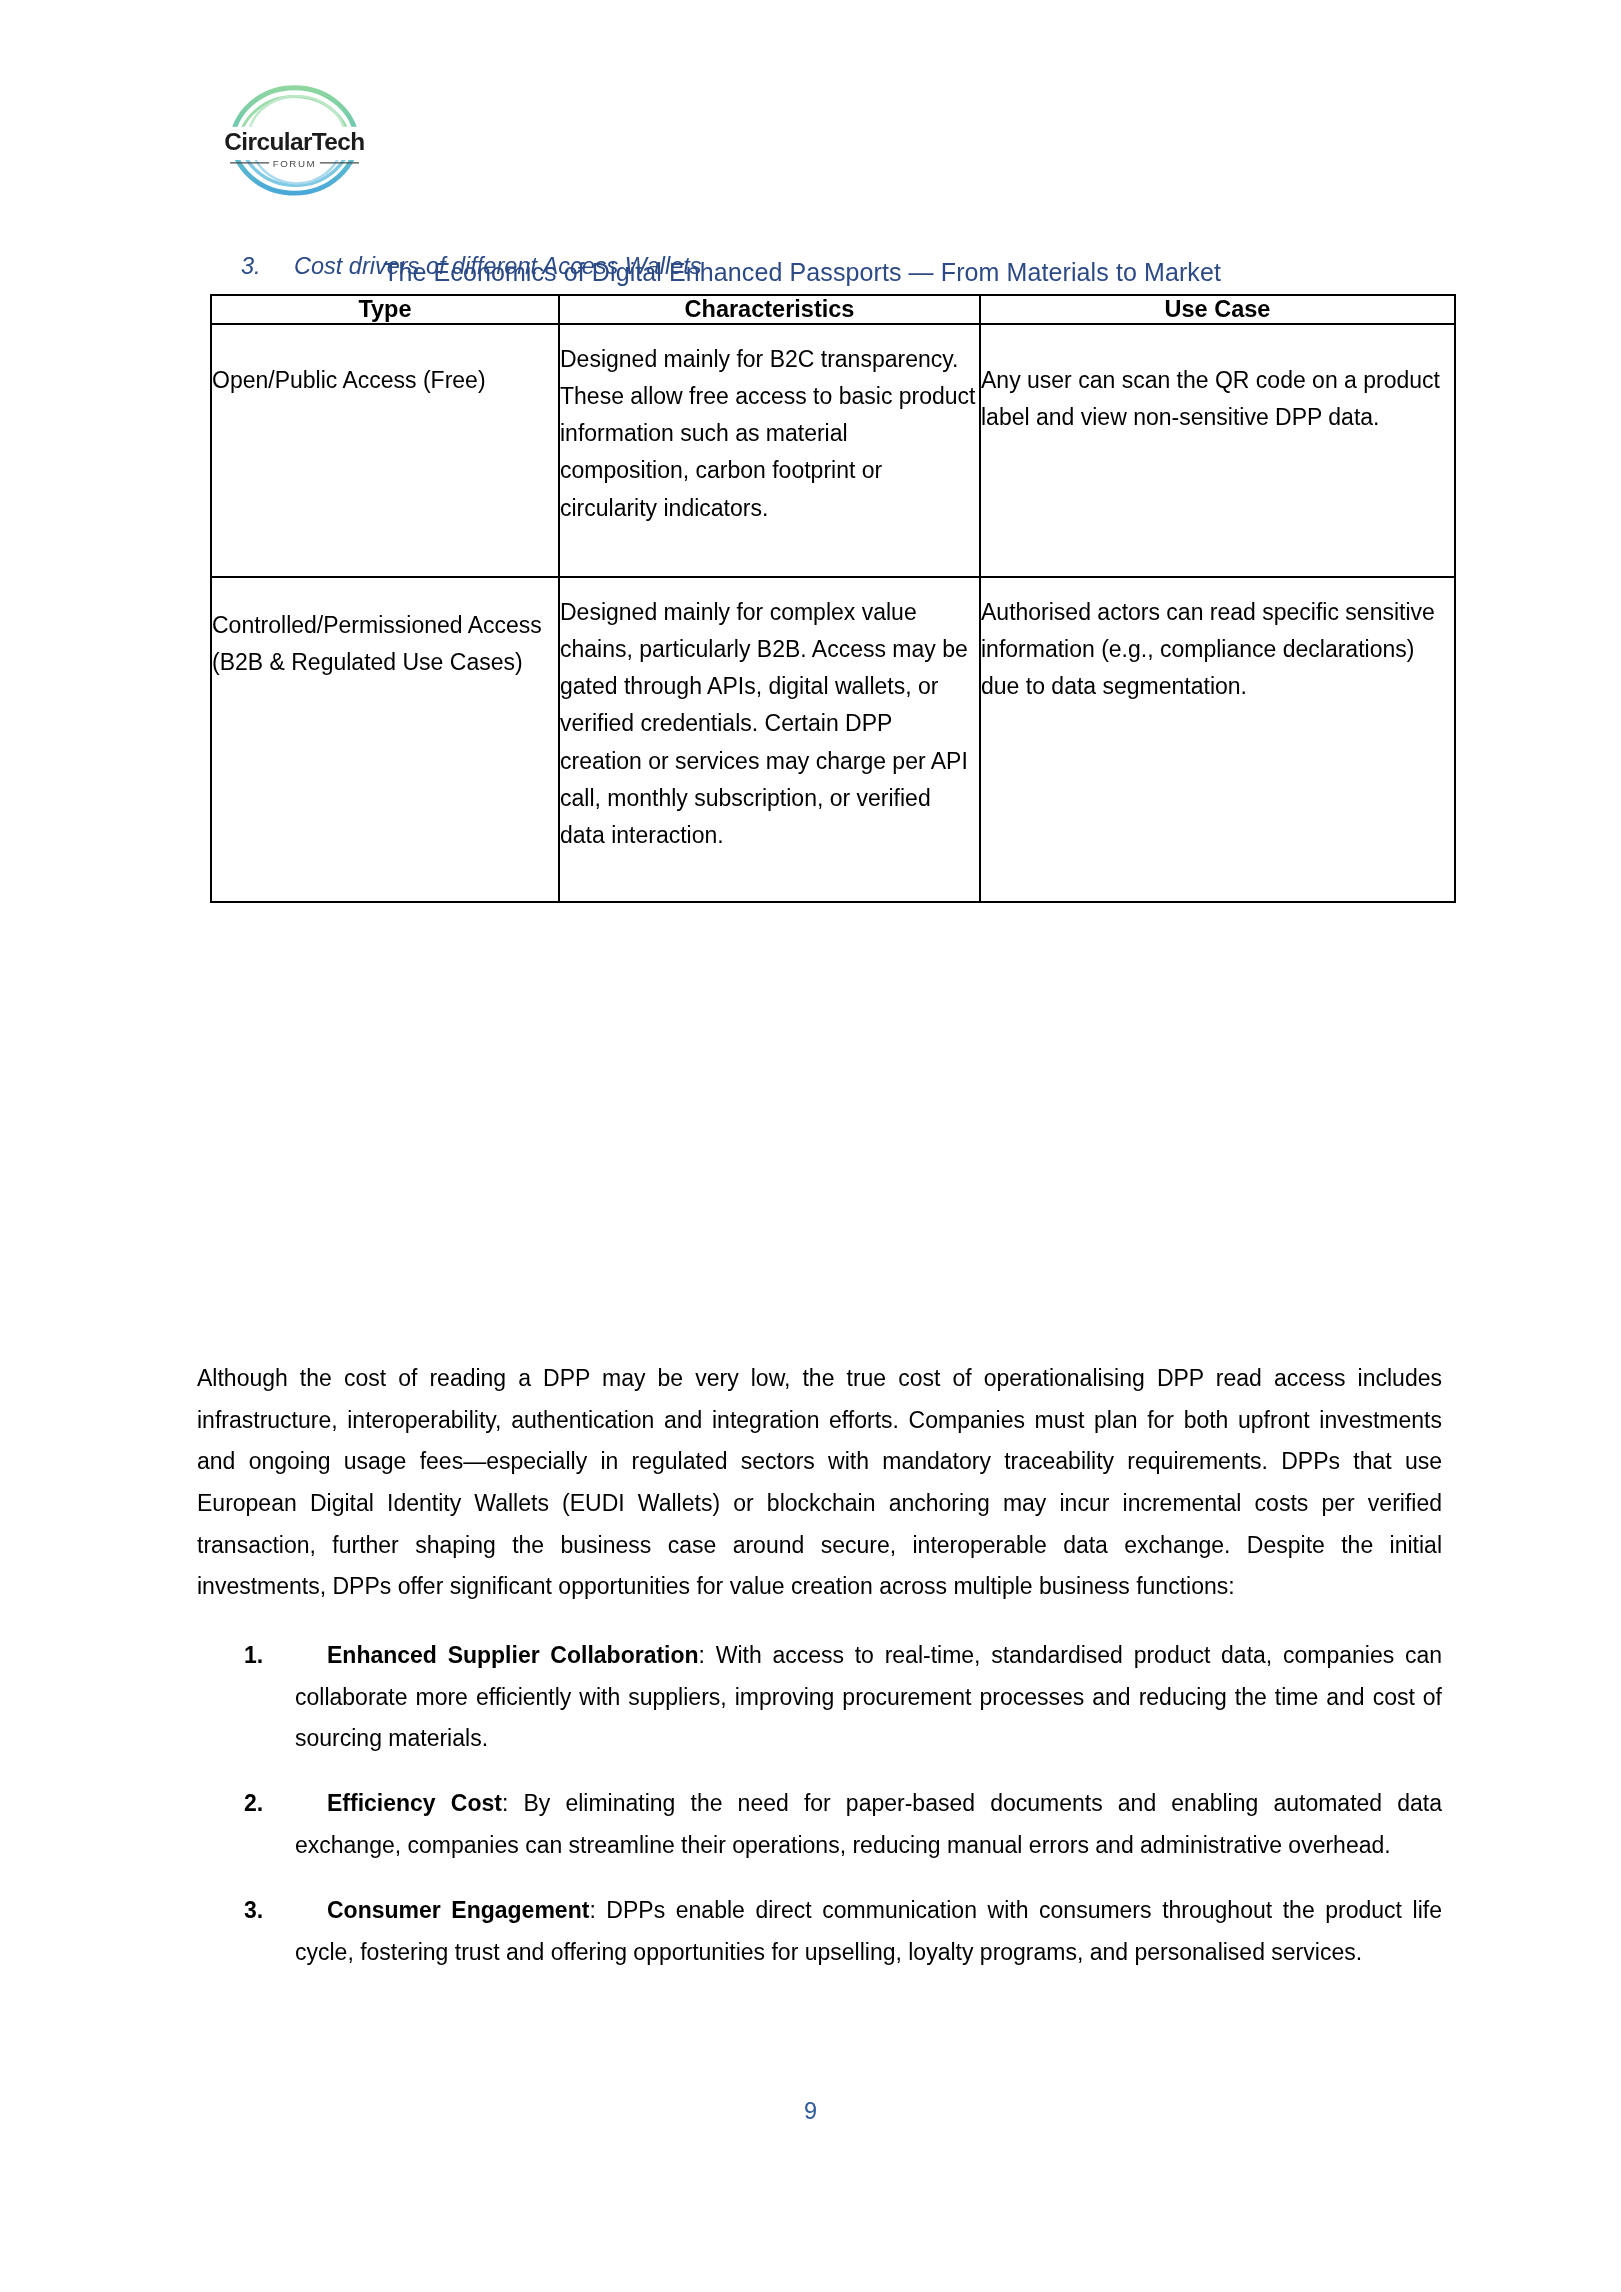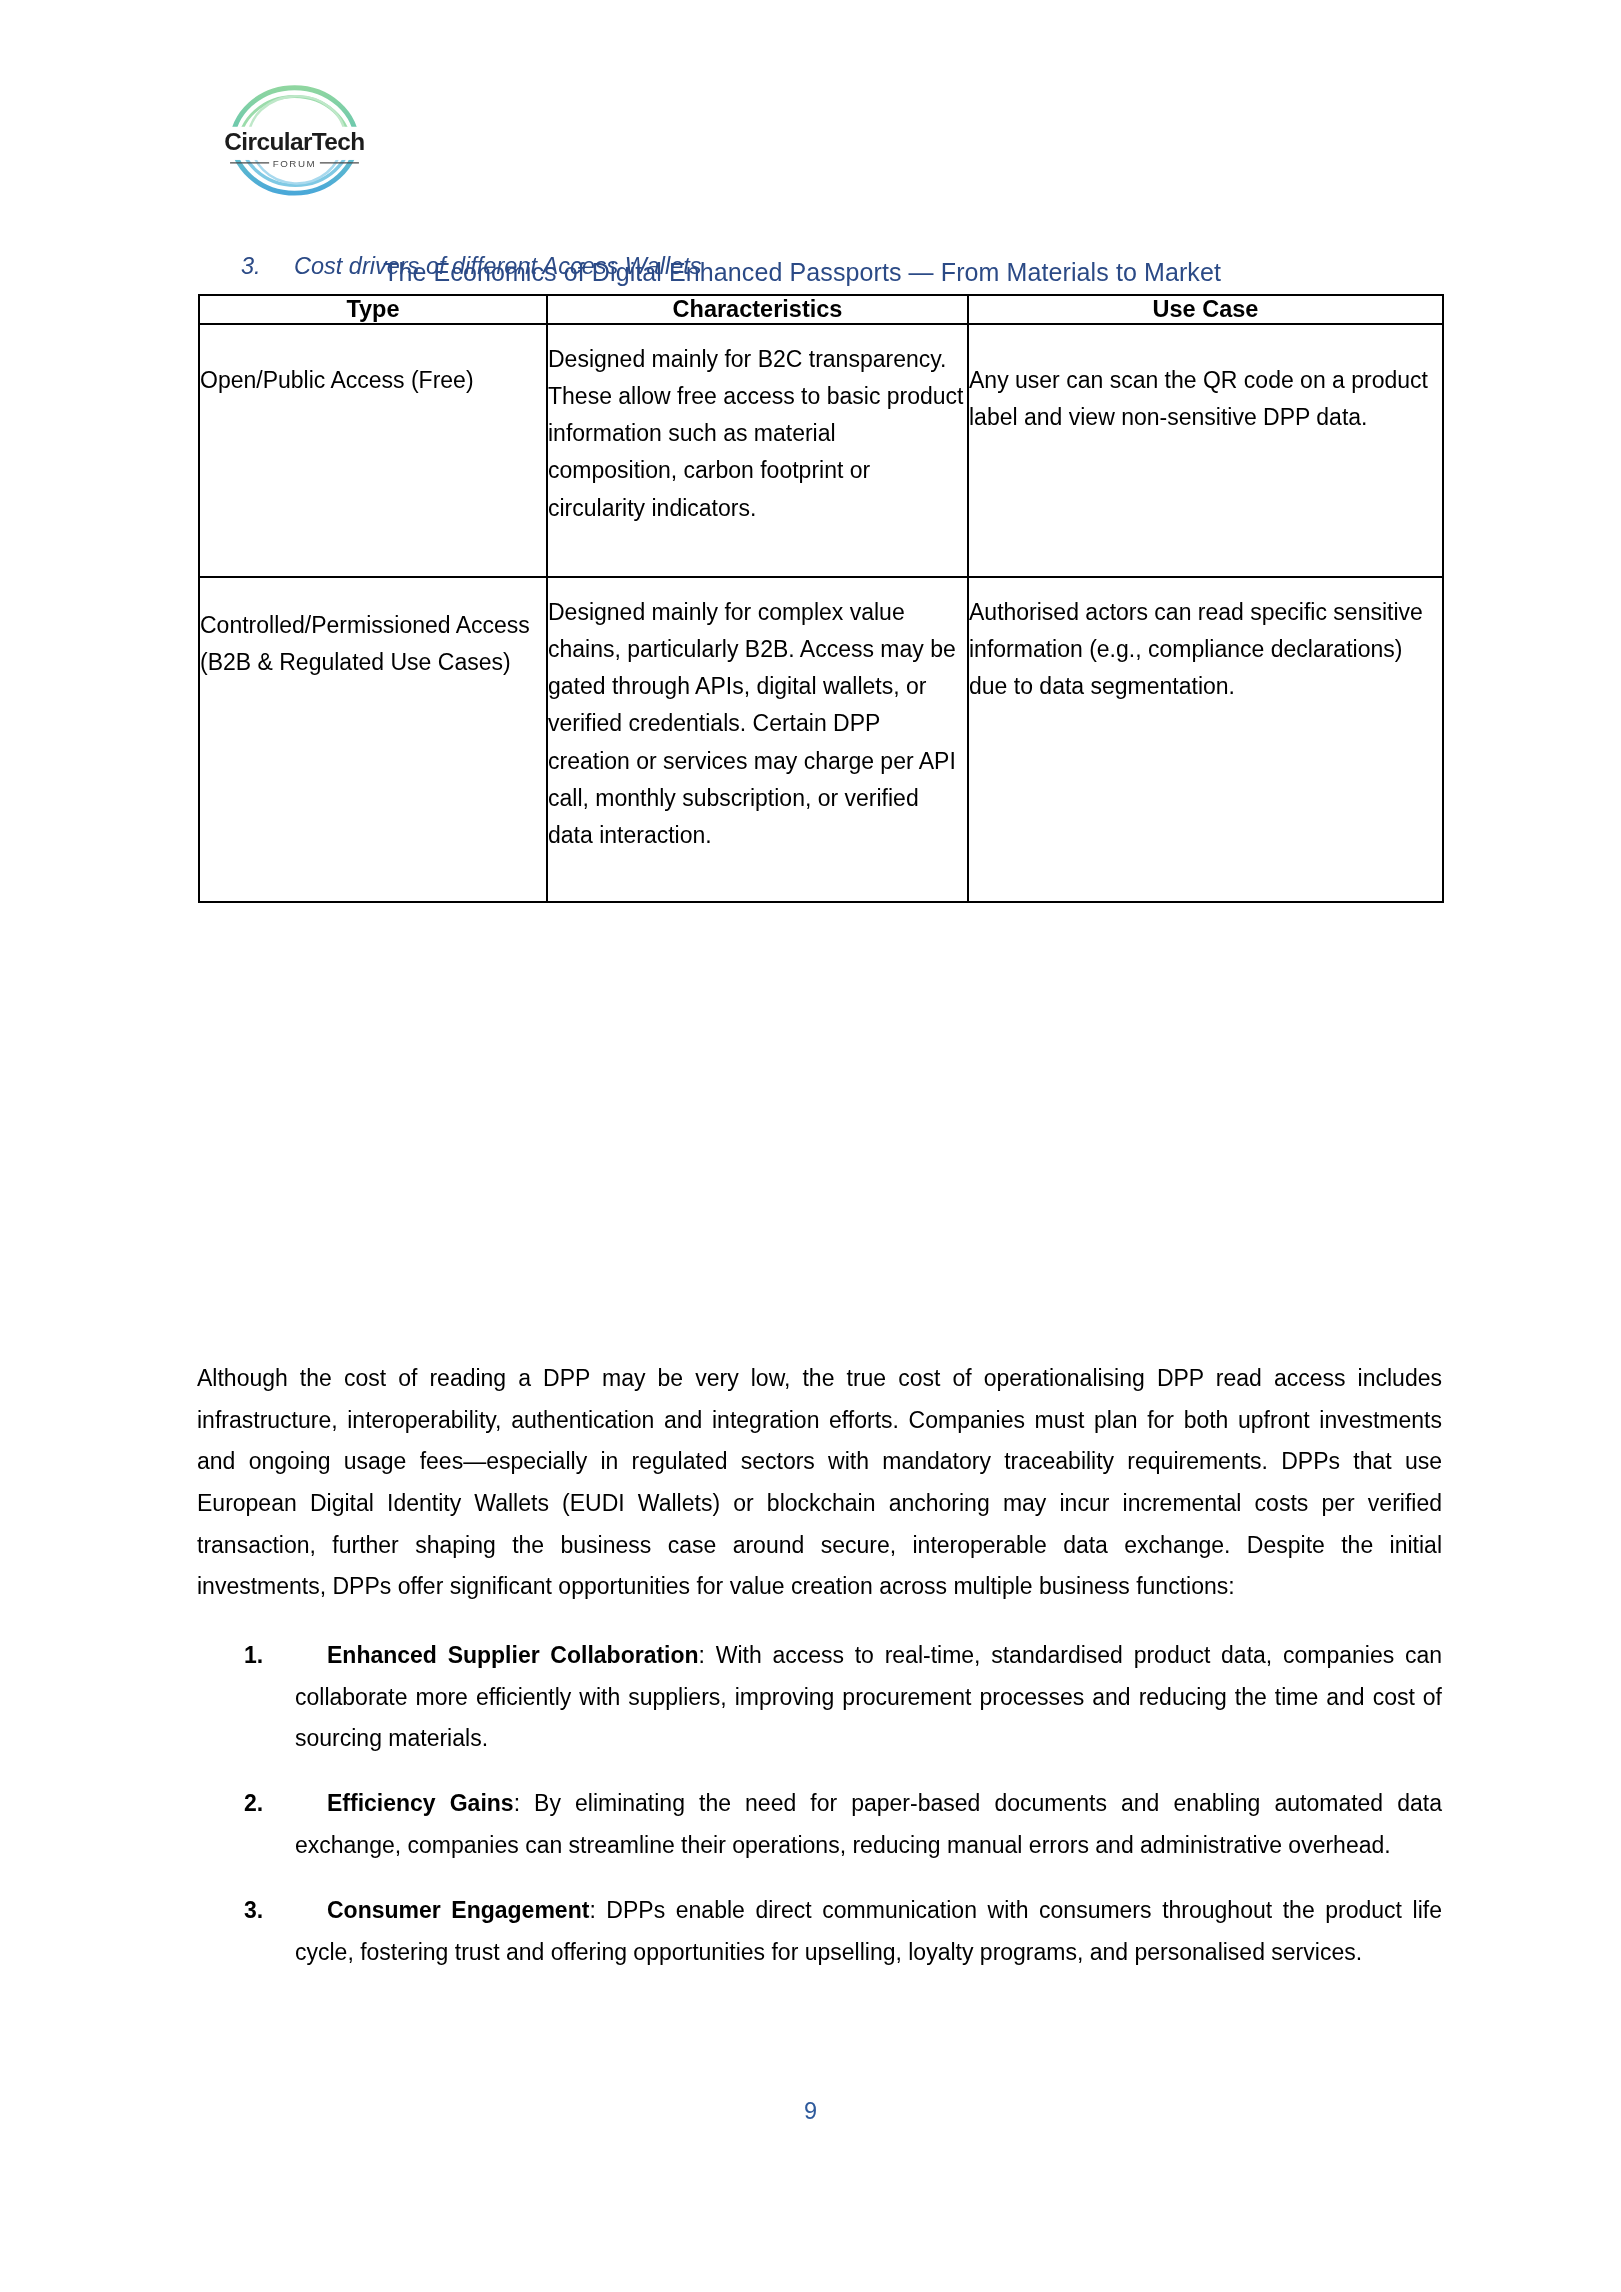--- a/index.html
+++ b/index.html
@@ -66,21 +66,21 @@
     color: #2b4a86;
   }
   .caption .num {
     display: inline-block;
     width: 53px;
   }
 
   
   .dpp-table {
     position: absolute;
-    left: 198px;
+    left: 210px;
     top: 294px;
     width: 1245px;
     border-collapse: collapse;
     table-layout: fixed;
   }
   .dpp-table td, .dpp-table th {
     border: 2px solid #000000;
     vertical-align: top;
     padding: 0;
   }
@@ -244,21 +244,21 @@
 
   <div class="num-list">
 
     <div class="li-row">
       <div class="li-num">1.</div>
       <div class="li-body"><b>Enhanced Supplier Collaboration</b><span>: With access to real-time, standardised product data, companies can collaborate more efficiently with suppliers, improving procurement processes and reducing the time and cost of sourcing materials.</span></div>
     </div>
 
     <div class="li-row">
       <div class="li-num">2.</div>
-      <div class="li-body"><b>Efficiency Gains</b><span>: By eliminating the need for paper-based documents and enabling automated data exchange, companies can streamline their operations, reducing manual errors and administrative overhead.</span></div>
+      <div class="li-body"><b>Efficiency Cost</b><span>: By eliminating the need for paper-based documents and enabling automated data exchange, companies can streamline their operations, reducing manual errors and administrative overhead.</span></div>
     </div>
 
     <div class="li-row">
       <div class="li-num">3.</div>
       <div class="li-body"><b>Consumer Engagement</b><span>: DPPs enable direct communication with consumers throughout the product life cycle, fostering trust and offering opportunities for upselling, loyalty programs, and personalised services.</span></div>
     </div>
 
   </div>
 
   <div class="page-number">9</div>

